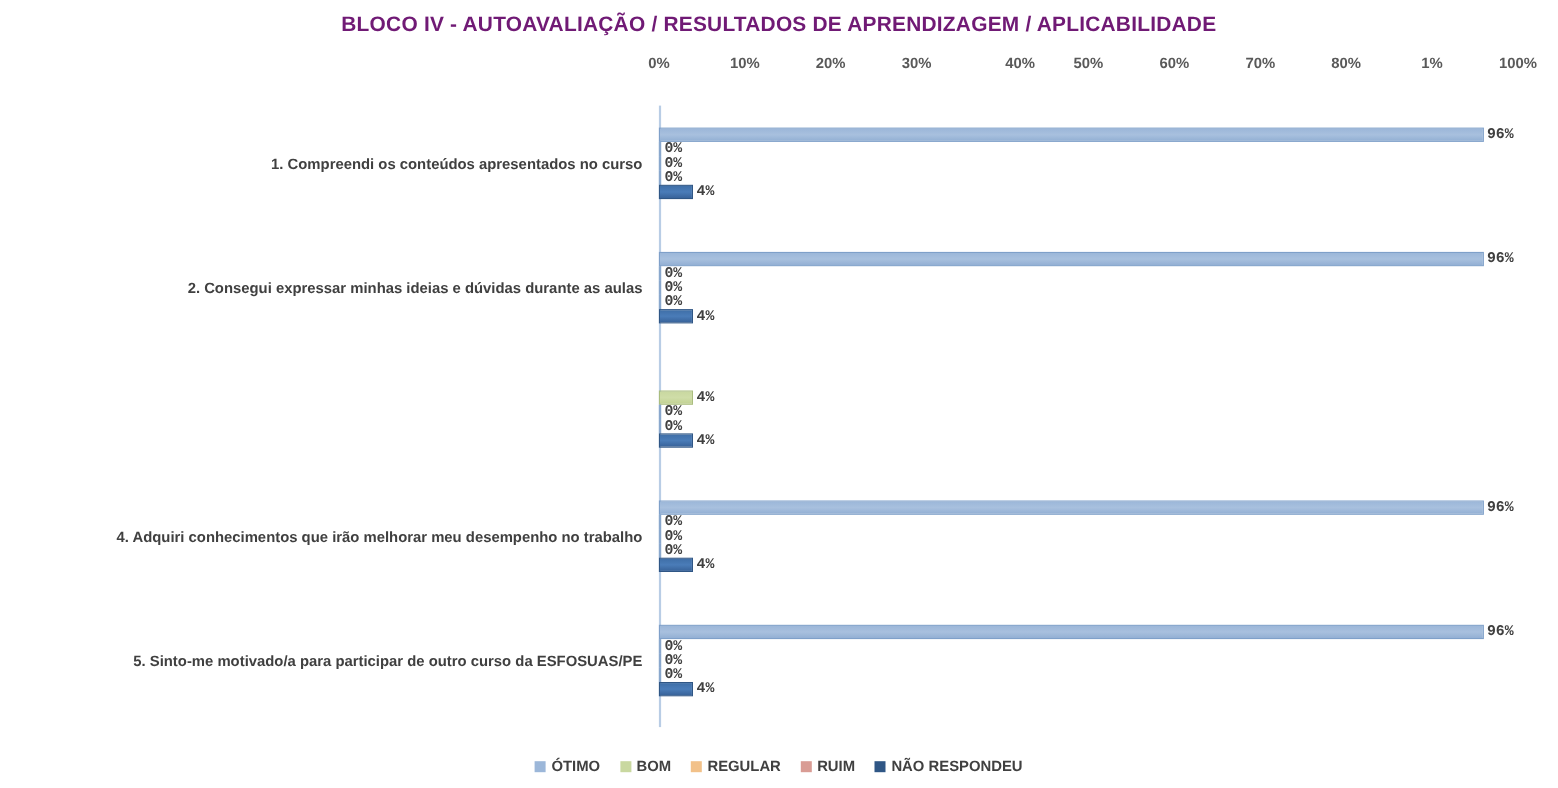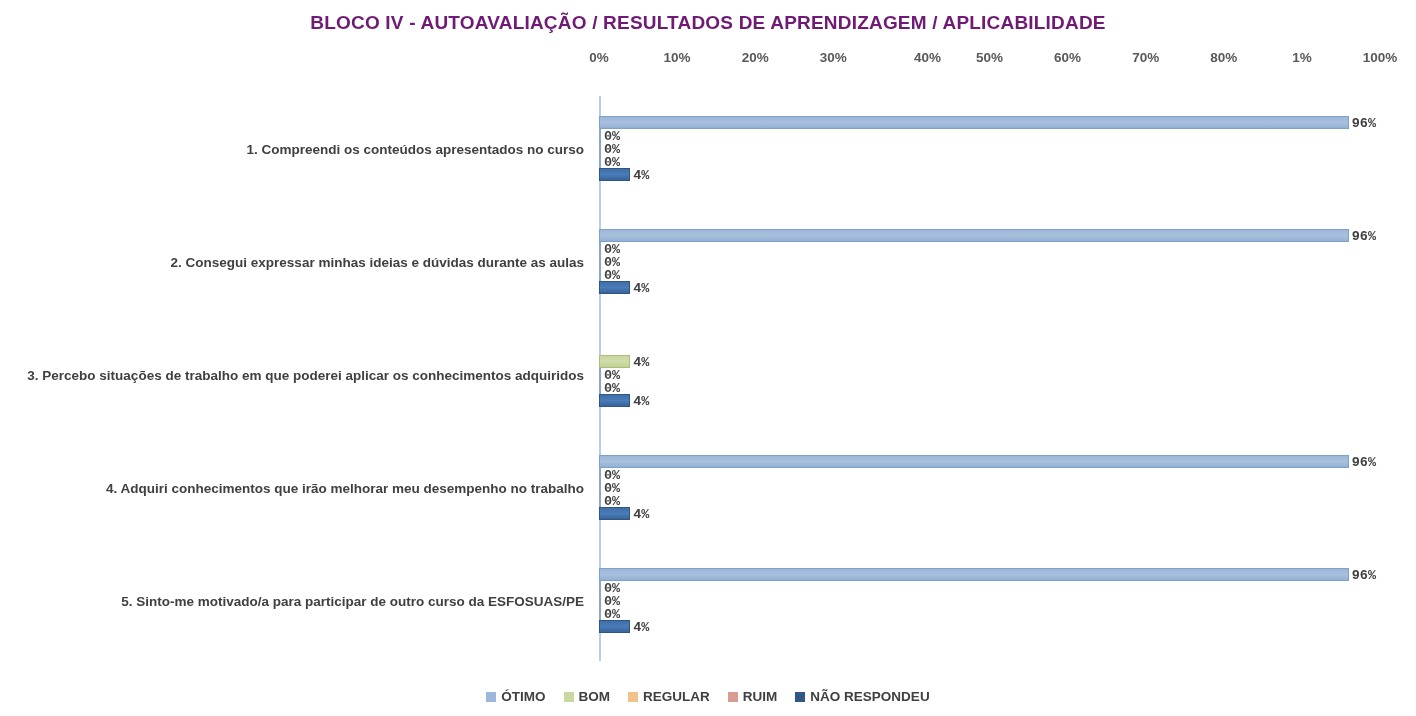--- a/index.html
+++ b/index.html
@@ -180,21 +180,20 @@
       <div class="tick" style="left: 624.8px;">80%</div>
       <div class="tick" style="left: 702.9px;">1%</div>
       <div class="tick" style="left: 781px;">100%</div>
     </div>
 
   <div class="y-axis-line"></div>
 
   <div class="labels-col" id="labels-col">
       <div class="cat" style="top: 52.5px;">1. Compreendi os conteúdos apresentados no curso</div>
       <div class="cat" style="top: 165.5px;">2. Consegui expressar minhas ideias e dúvidas durante as aulas</div>
-      <div class="cat" style="top: 278.5px;">3. Percebo situações de trabalho em que poderei aplicar os conhecimentos adquiridos</div>
       <div class="cat" style="top: 391.5px;">4. Adquiri conhecimentos que irão melhorar meu desempenho no trabalho</div>
       <div class="cat" style="top: 504.5px;">5. Sinto-me motivado/a para participar de outro curso da ESFOSUAS/PE</div>
     </div>
 
   <div class="plot" id="plot">
       <div class="bar-row" style="top: 20px; width: 781px;">
         <div class="bar otimo" title="ÓTIMO: 96%" style="width: 749.76px;"></div>
         <div class="val" style="left: 749.76px;">96%</div>
       </div>
       <div class="bar-row" style="top: 33px; width: 781px;">

